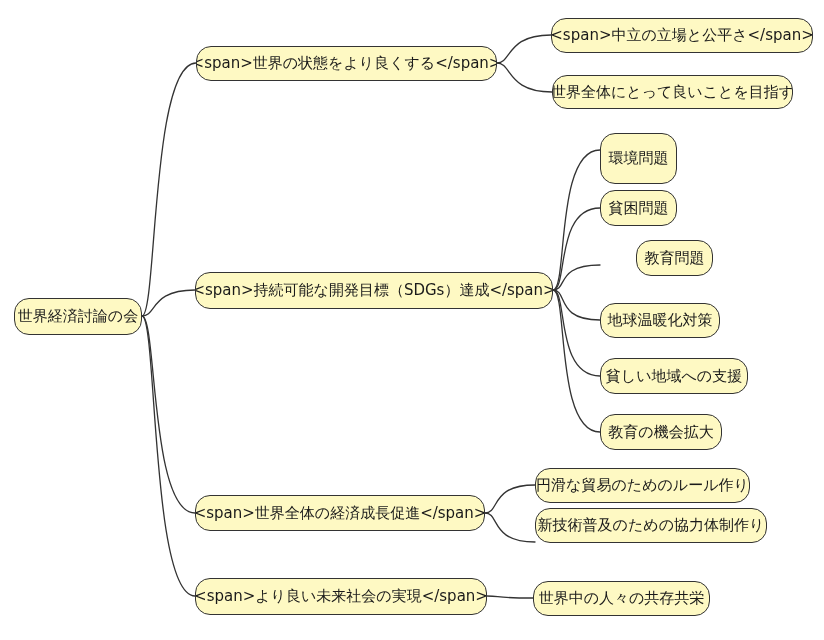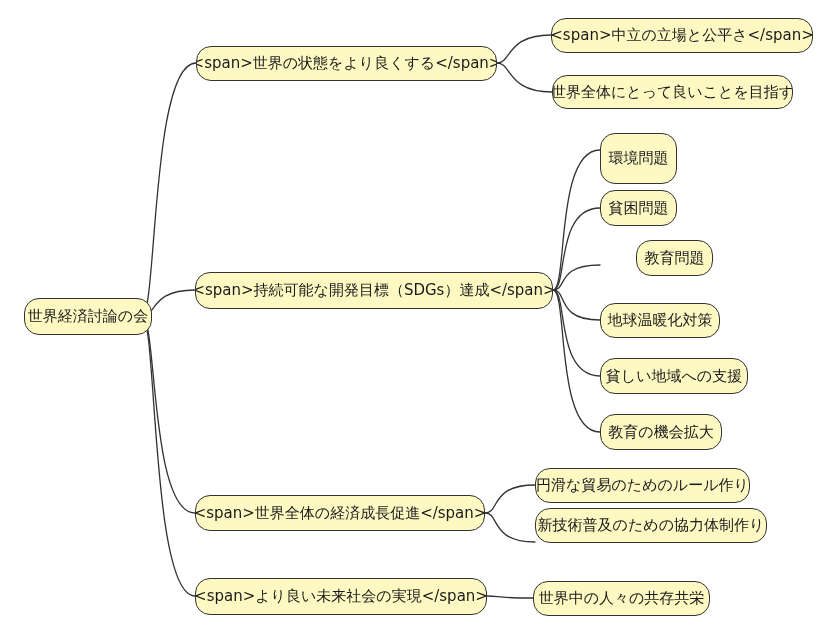--- a/index.html
+++ b/index.html
@@ -63,21 +63,21 @@
     <path d="M553 290 C568 290, 555 320, 600 320"></path>
     <path d="M553 290 C568 290, 555 376, 600 376"></path>
     <path d="M553 290 C568 290, 555 432, 600 432"></path>
 
     <path d="M485 513 C500 513, 490 485, 535 485"></path>
     <path d="M485 513 C500 513, 490 542, 535 542"></path>
 
     <path d="M487 596 C502 596, 493 598, 533 598"></path>
   </svg>
 
-  <div class="node" style="left:24px; top:298px; width:128px; height:37px;">世界経済討論の会</div>
+  <div class="node" style="left:14px; top:298px; width:128px; height:37px;">世界経済討論の会</div>
 
   <div class="node" style="left:196px; top:46px; width:301px; height:35px;">&lt;span&gt;世界の状態をより良くする&lt;/span&gt;</div>
   <div class="node" style="left:551px; top:18px; width:262px; height:35px;">&lt;span&gt;中立の立場と公平さ&lt;/span&gt;</div>
   <div class="node" style="left:552px; top:75px; width:241px; height:34px;">世界全体にとって良いことを目指す</div>
 
   <div class="node" style="left:195px; top:272px; width:358px; height:37px;">&lt;span&gt;持続可能な開発目標（SDGs）達成&lt;/span&gt;</div>
   <div class="node" style="left:600px; top:133px; width:77px; height:51px;">環境問題</div>
   <div class="node" style="left:600px; top:190px; width:77px; height:36px;">貧困問題</div>
   <div class="node" style="left:600px; top:240px; width:77px; height:36px;margin-left:36px;">教育問題</div>
   <div class="node" style="left:600px; top:303px; width:120px; height:35px;">地球温暖化対策</div>

